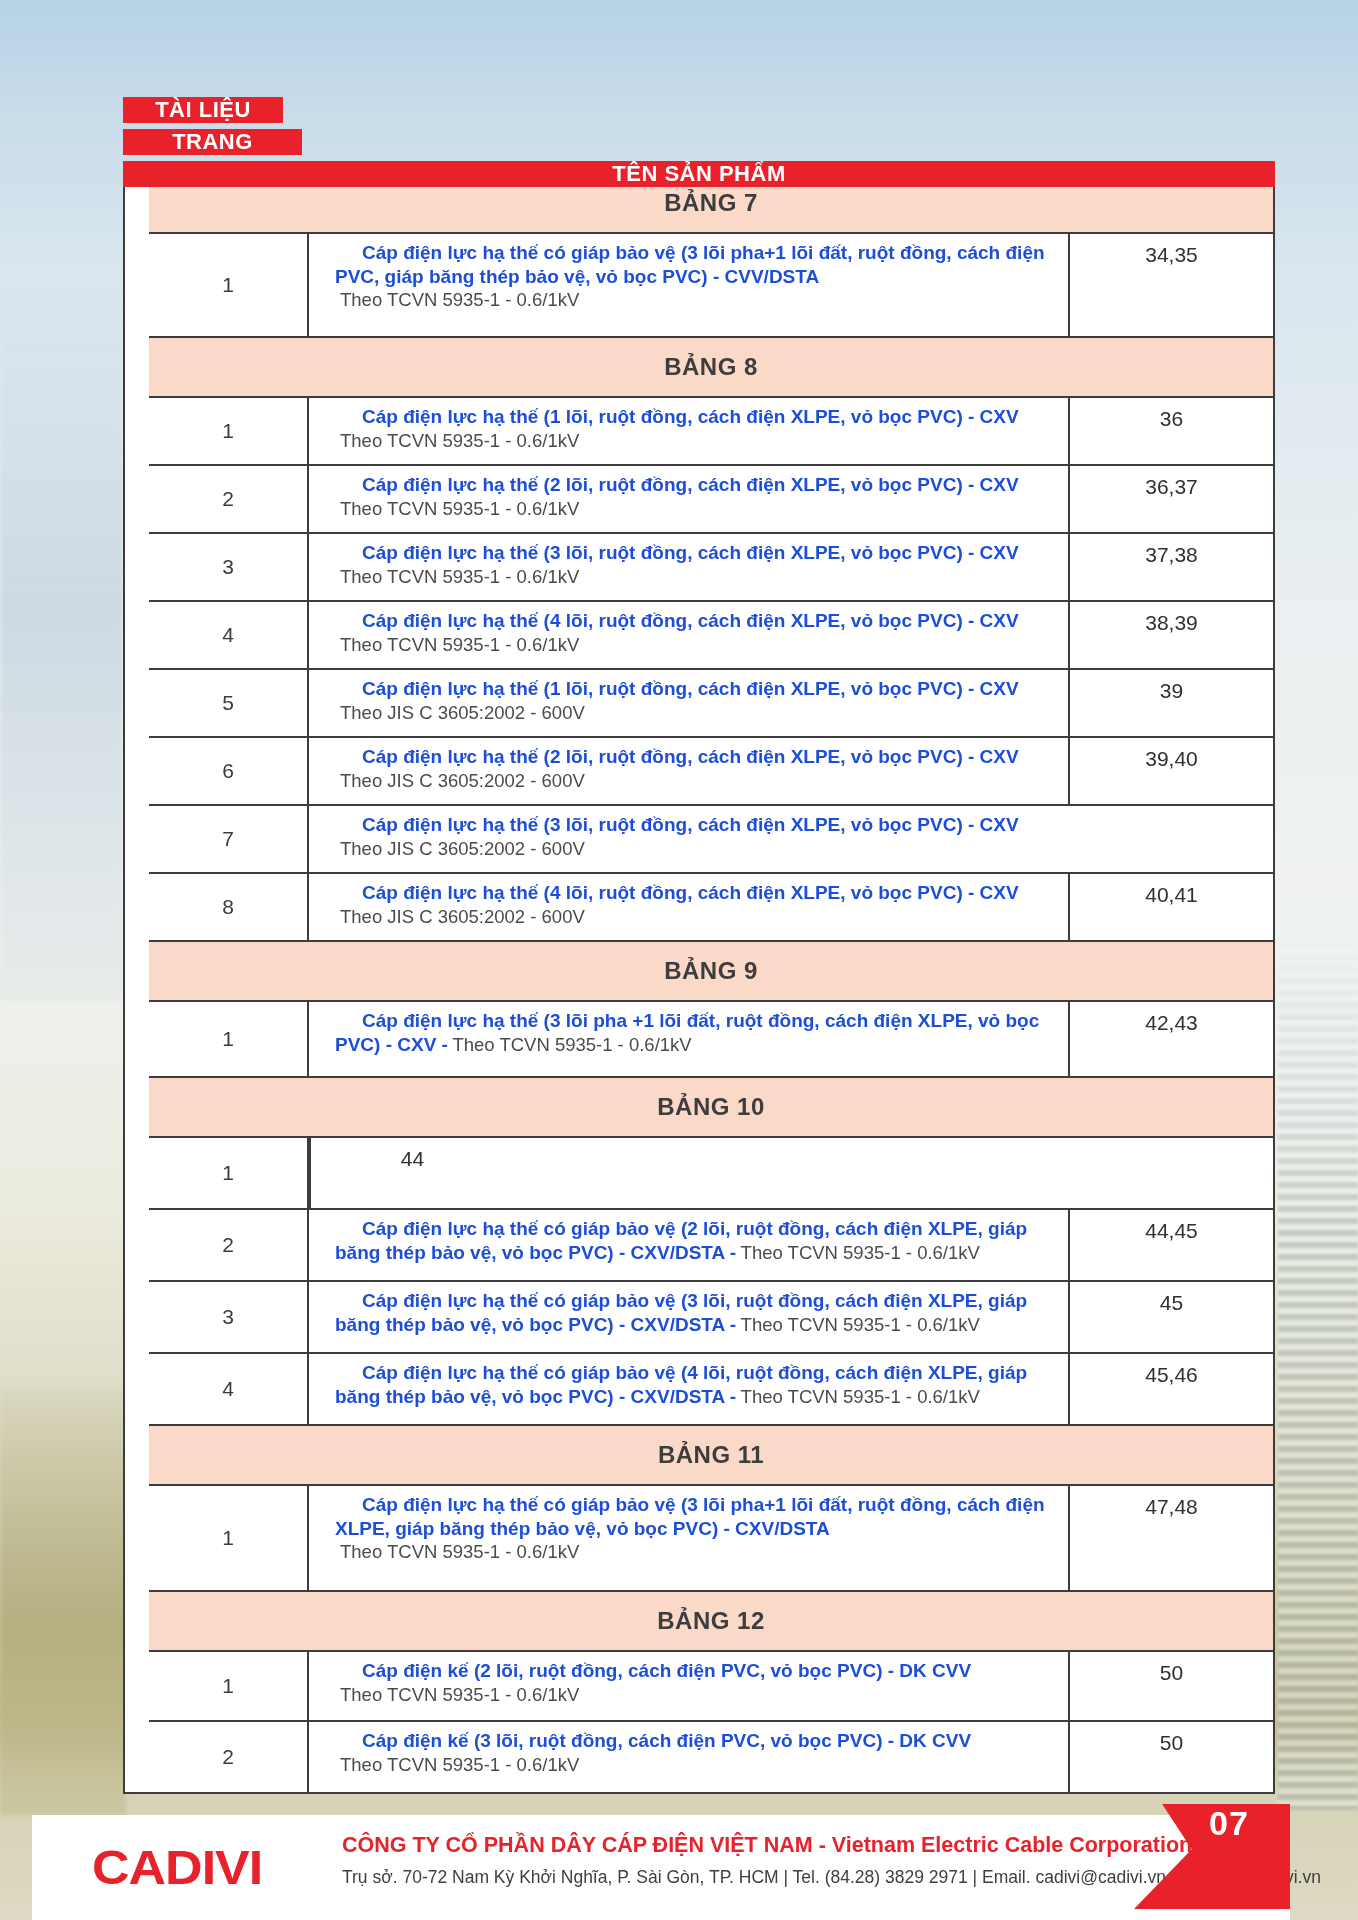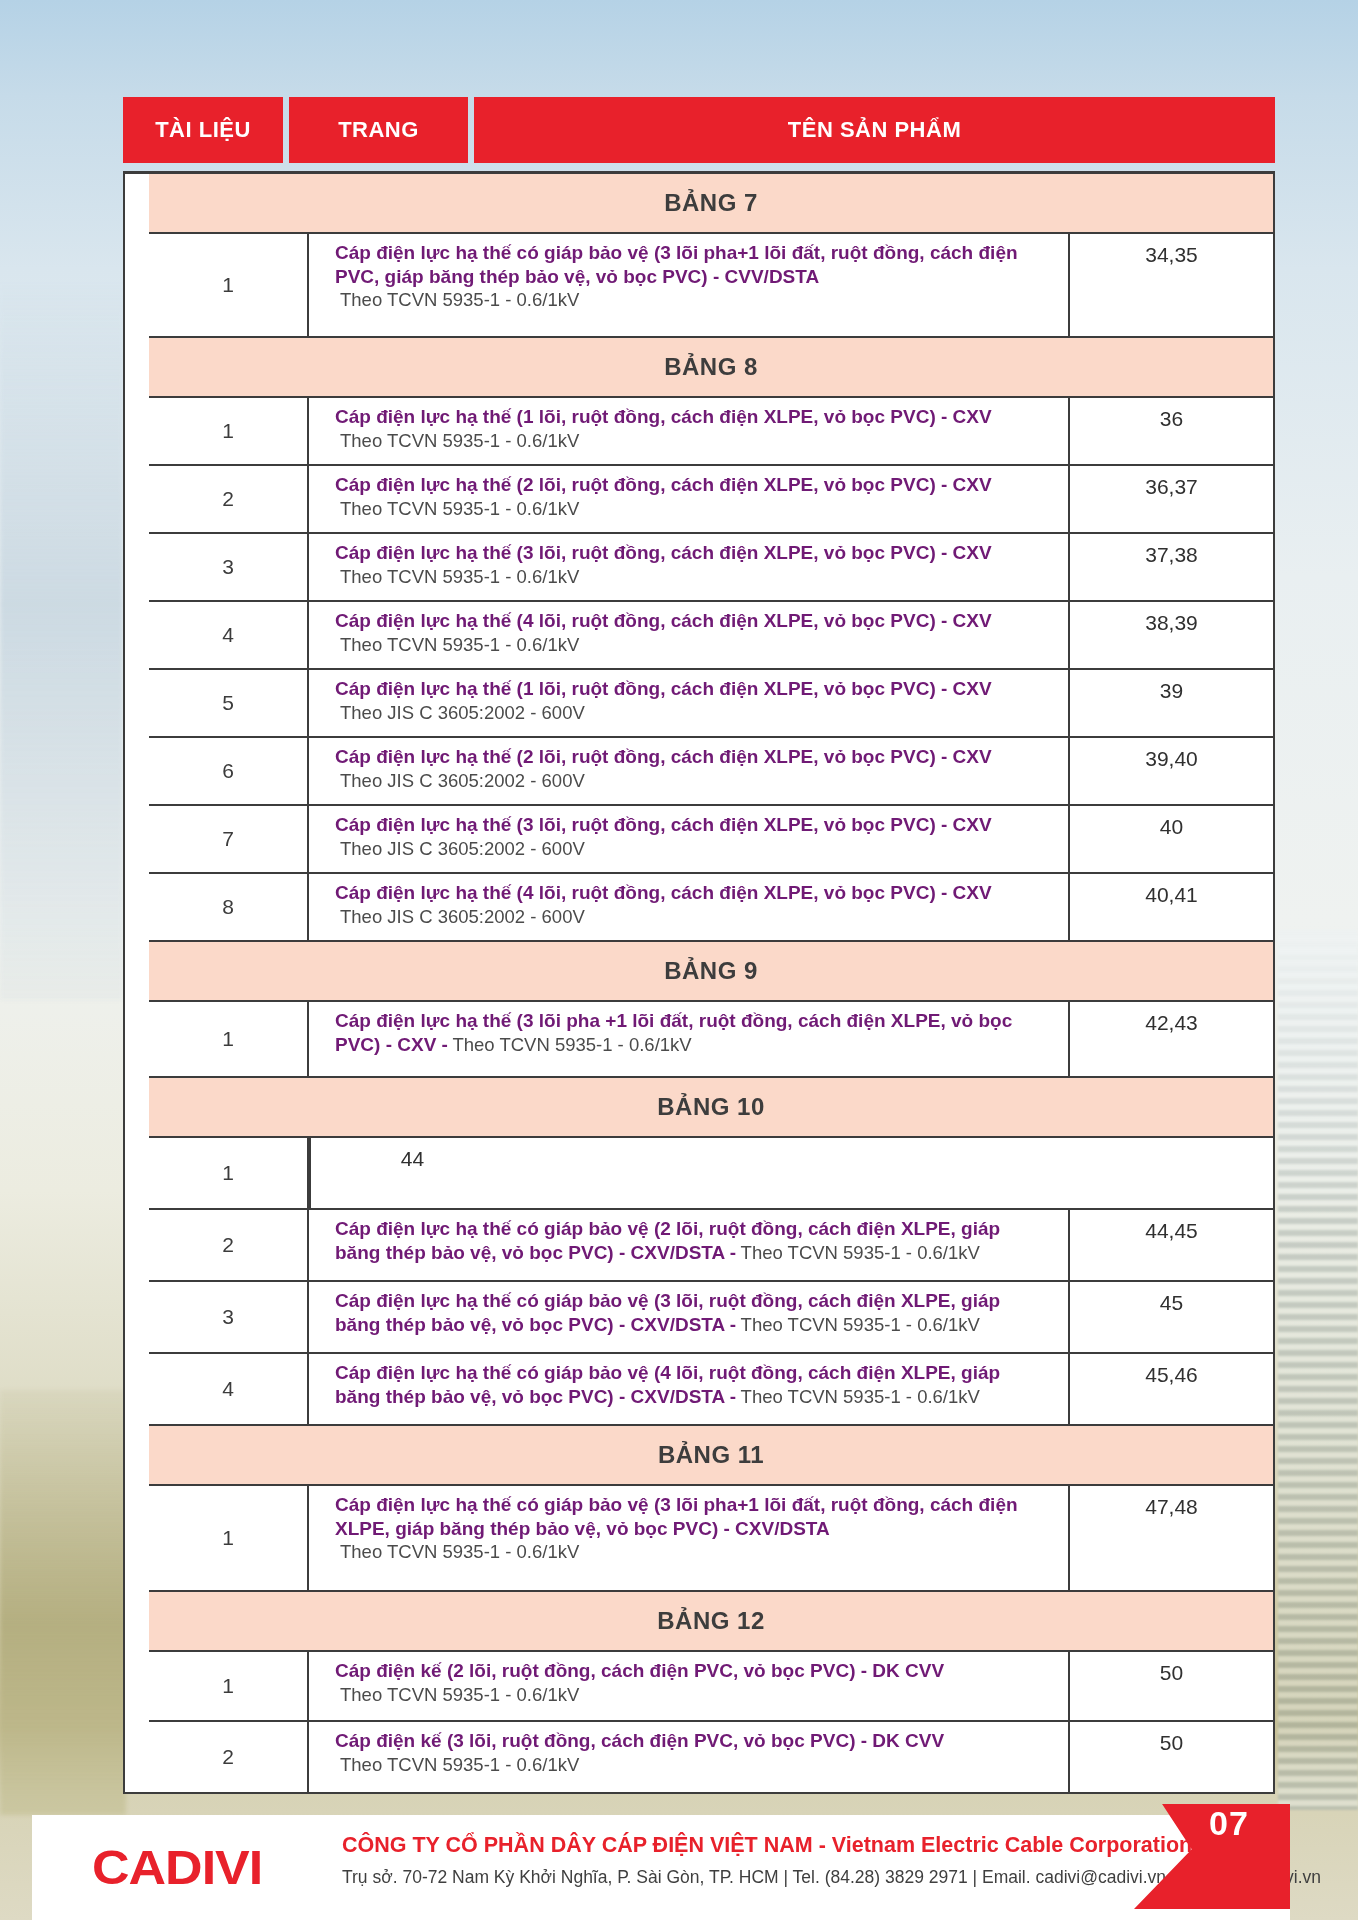--- a/index.html
+++ b/index.html
@@ -22,21 +22,21 @@
       linear-gradient(180deg, rgba(238,242,242,1) 0%, rgba(238,242,242,0) 32%),
       repeating-linear-gradient(180deg, rgba(148,164,166,0.40) 0 6px, rgba(232,240,241,0.40) 6px 12px);
     filter:blur(1px); }
   .bg-left-green { position:absolute; left:0; top:1390px; width:126px; height:425px;
     background:linear-gradient(180deg, rgba(181,176,131,0.12) 0%, rgba(160,154,100,0.55) 55%, rgba(198,194,152,0.72) 100%);
     filter:blur(2px); }
 
   
   .toc { position:absolute; left:123px; top:97px; width:1152px; }
 
-  .thead { display:flex; gap:6px; height:66px; }
+  .thead { display:flex; gap:6px; height:66px;flex-direction:column; }
   .th { background:var(--red); color:#fff; font-weight:bold; font-size:22px;
     display:flex; align-items:center; justify-content:center; letter-spacing:0.5px; }
   .th-doc { width:160px; }
   .th-name { flex:1; }
   .th-page { width:179px; }
 
   .tbody { margin-top:8px; background:#fff;
     border:2px solid #3c3c3c; border-top:3px solid #3c3c3c;padding-left:24px; }
 
   .sec { height:60px; background:var(--pink); border-bottom:2px solid #3c3c3c;
@@ -46,21 +46,21 @@
   .trow { display:flex; border-bottom:2px solid #3c3c3c; background:#fff; overflow:hidden; }
   .tbody > .trow:last-child { border-bottom:none; }
 
   .c-no { width:160px; border-right:2px solid #3c3c3c; flex:0 0 auto;
     display:flex; align-items:center; justify-content:center;
     font-size:21px; color:#3c3c3c; }
   .c-name { flex:1; padding:7px 18px 0 26px; }
   .c-page { width:205px; border-left:2px solid #3c3c3c; flex:0 0 auto;
     text-align:center; padding-top:9px; font-size:21px; color:#303030; }
 
-  .tt { font-weight:bold; font-size:19px; color:#701a75; line-height:1.24; }
+  .tt { font-weight:bold; font-size:19px; color:#1d4ed8; line-height:1.24;margin-left:27px; }
   .ss { font-size:18.5px; color:#4b4b4b; line-height:1.28; }
   .block-sub .ss { display:block; padding-left:5px; }
   .inline-sub .ss { display:inline; }
 
   .r-b7  { height:104px; }
   .r-b8  { height:68px;  }
   .r-b9  { height:76px;  }
   .r-b10 { height:72px;  }
   .r-b11 { height:106px; }
   .r-b12 { height:70px;  }
@@ -156,21 +156,20 @@
           <span class="ss">Theo JIS C 3605:2002 - 600V</span>
         </div>
         <div class="c-page">39,40</div>
       </div>
       <div class="trow r-b8 block-sub">
         <div class="c-no">7</div>
         <div class="c-name">
           <span class="tt">Cáp điện lực hạ thế (3 lõi, ruột đồng, cách điện XLPE, vỏ bọc PVC) - CXV</span>
           <span class="ss">Theo JIS C 3605:2002 - 600V</span>
         </div>
-        <div class="c-page">40</div>
       </div>
       <div class="trow r-b8 block-sub">
         <div class="c-no">8</div>
         <div class="c-name">
           <span class="tt">Cáp điện lực hạ thế (4 lõi, ruột đồng, cách điện XLPE, vỏ bọc PVC) - CXV</span>
           <span class="ss">Theo JIS C 3605:2002 - 600V</span>
         </div>
         <div class="c-page">40,41</div>
       </div>
 

